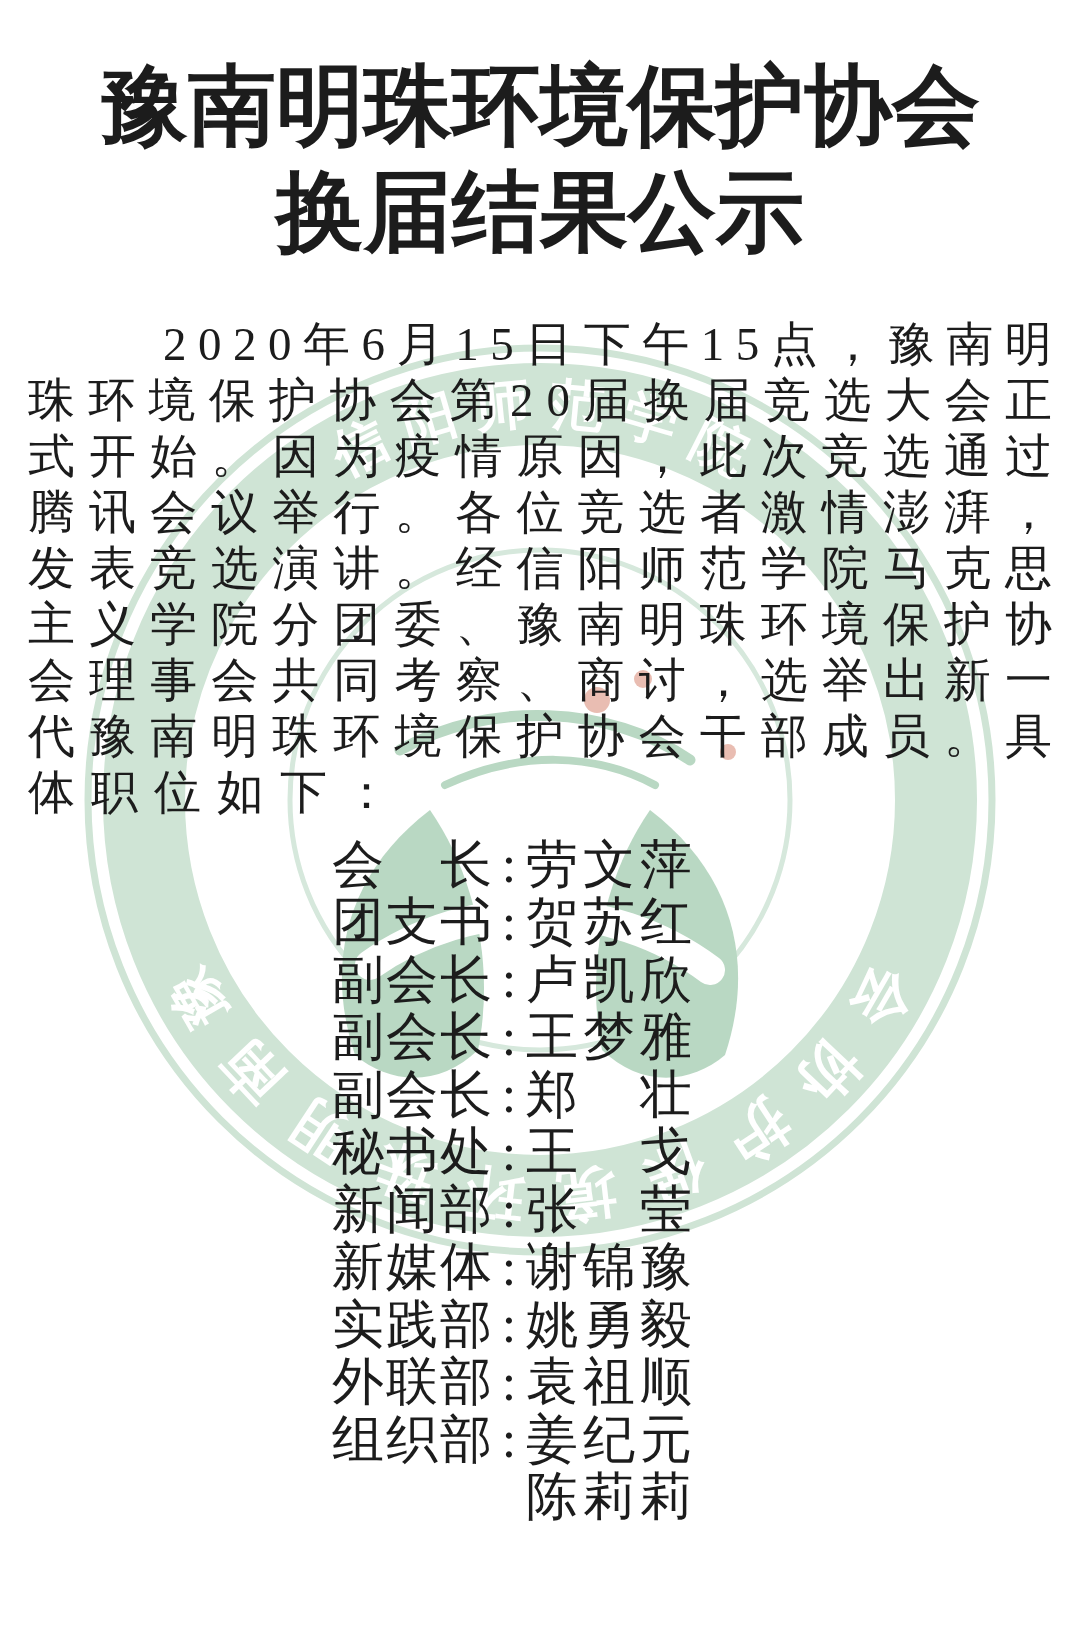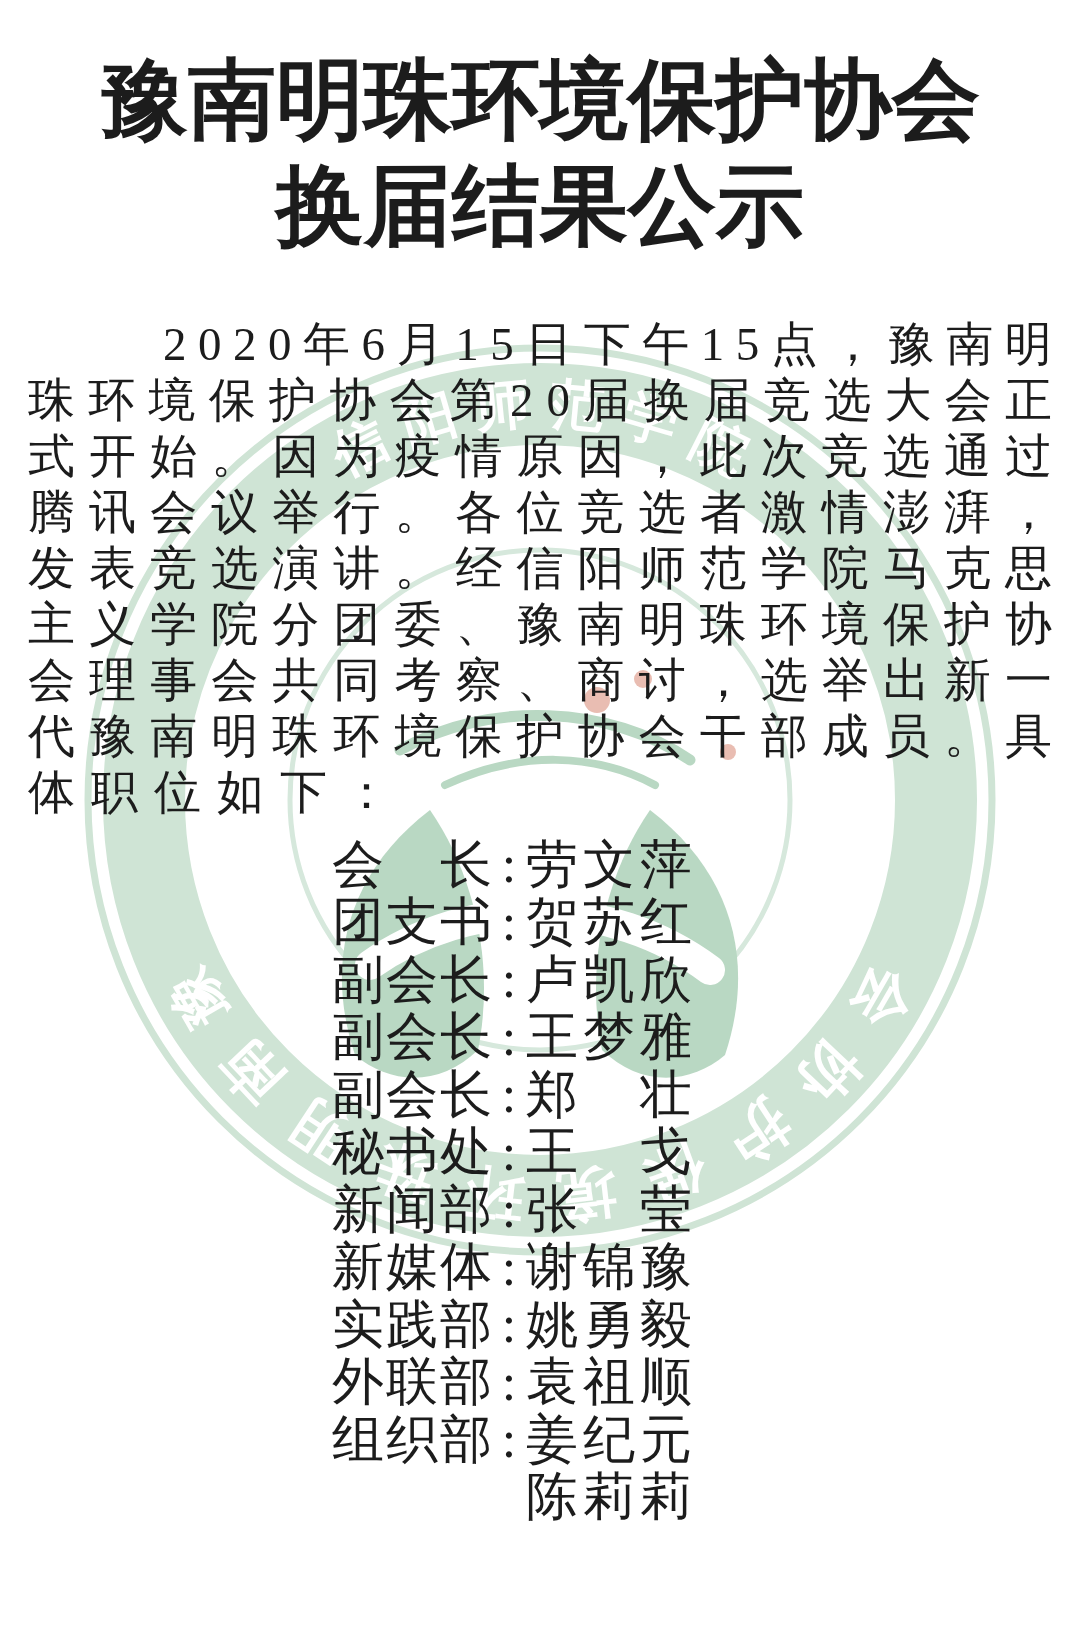--- a/index.html
+++ b/index.html
@@ -2,21 +2,21 @@
 <html><head>
 <meta charset="utf-8">
 <style>
   html,body{margin:0;padding:0;}
   body{font-family:"Liberation Serif","DejaVu Serif",serif;}
   .page{position:relative;width:1080px;height:1641px;background:#ffffff;overflow:hidden;color:#1c1c1c;}
   #wm{position:absolute;left:0;top:0;z-index:0;}
   .content{position:relative;z-index:1;}
   
   .title-block{padding-top:54px;text-align:center;font-weight:bold;}
-  .title-line{font-size:88px;line-height:106px;letter-spacing:0px;white-space:nowrap;font-family:Liberation Mono, monospace;}
+  .title-line{font-size:88px;line-height:106px;letter-spacing:0px;white-space:nowrap;}
   
   .body-block{margin:50px 28px 0 28px;font-size:47px;}
   .body-line{display:flex;justify-content:space-between;height:56px;align-items:center;}
   .body-line.short{justify-content:flex-start;gap:16px;}
   .c{flex:none;display:block;}
   .sp{flex:none;width:0;overflow:hidden;}
   .ind{flex:none;width:56px;}
   
   .roster{margin:16px 0 0 332px;}
   .roster-row{display:flex;align-items:center;height:57.5px;font-size:52px;font-weight:500;}

